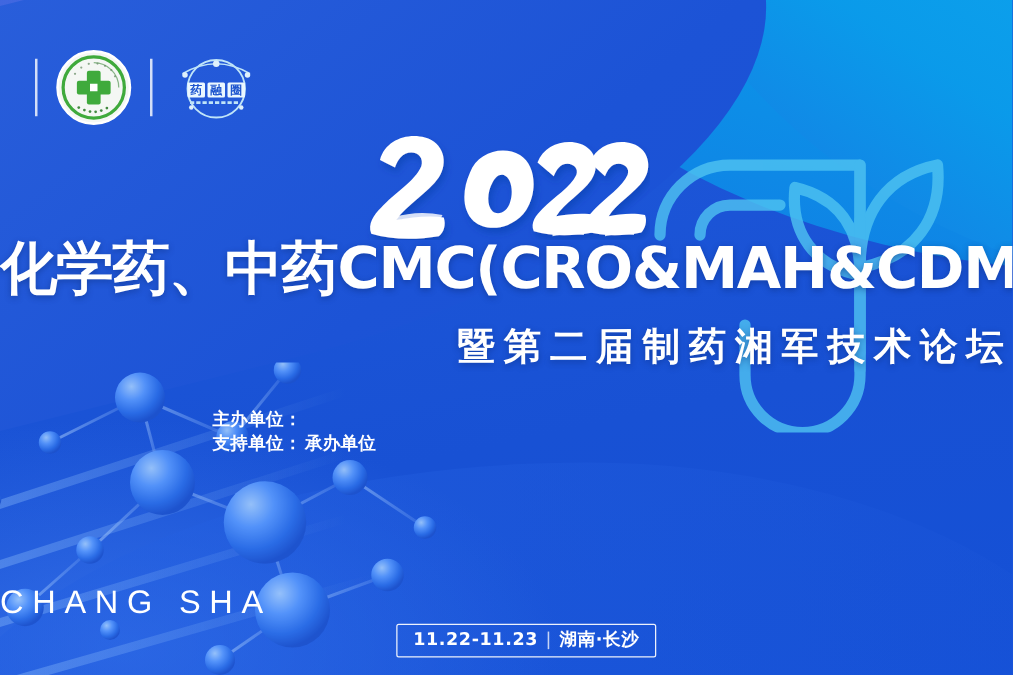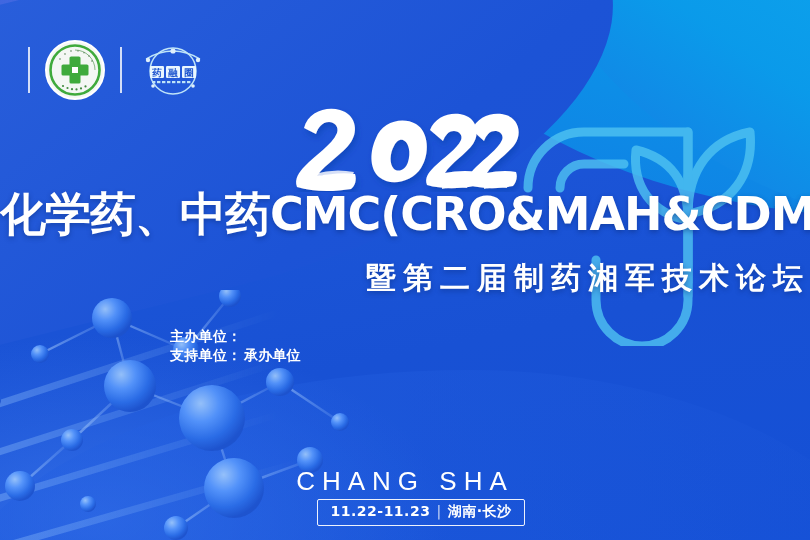--- a/index.html
+++ b/index.html
@@ -69,21 +69,21 @@
   
   #orgs{position:absolute;top:327px;left:0;width:810px;
     display:flex;flex-direction:column;align-items:center;}
   .org-row{display:flex;align-items:baseline;width:470px;
     font-family:"DejaVu Sans","Liberation Sans",sans-serif;
     font-size:14px;line-height:19px;color:#ffffff;font-weight:bold;}
   .org-label{width:74px;flex:0 0 auto;letter-spacing:.3px;}
   .org-value{flex:1 1 auto;letter-spacing:.2px;}
 
   
-  #city{position:absolute;top:466px;left:0;width:810px;text-align:center;
+  #city{position:absolute;top:466px;left:0;width:810px;text-align:left;
     font-family:"Liberation Sans","DejaVu Sans",sans-serif;
     font-size:26px;letter-spacing:7px;color:#ffffff;font-weight:300;}
   #datebox{position:absolute;top:499px;left:16px;width:810px;text-align:center;}
   .datebox-inner{display:inline-block;border:1.5px solid rgba(255,255,255,.92);
     padding:3px 13px 4px;border-radius:2px;
     font-family:"DejaVu Sans","Liberation Sans",sans-serif;
     font-size:14px;color:#ffffff;font-weight:bold;letter-spacing:.5px;}
   .datebox-inner .sep{opacity:.75;margin:0 6px;font-weight:normal;}
 </style>
 </head>

